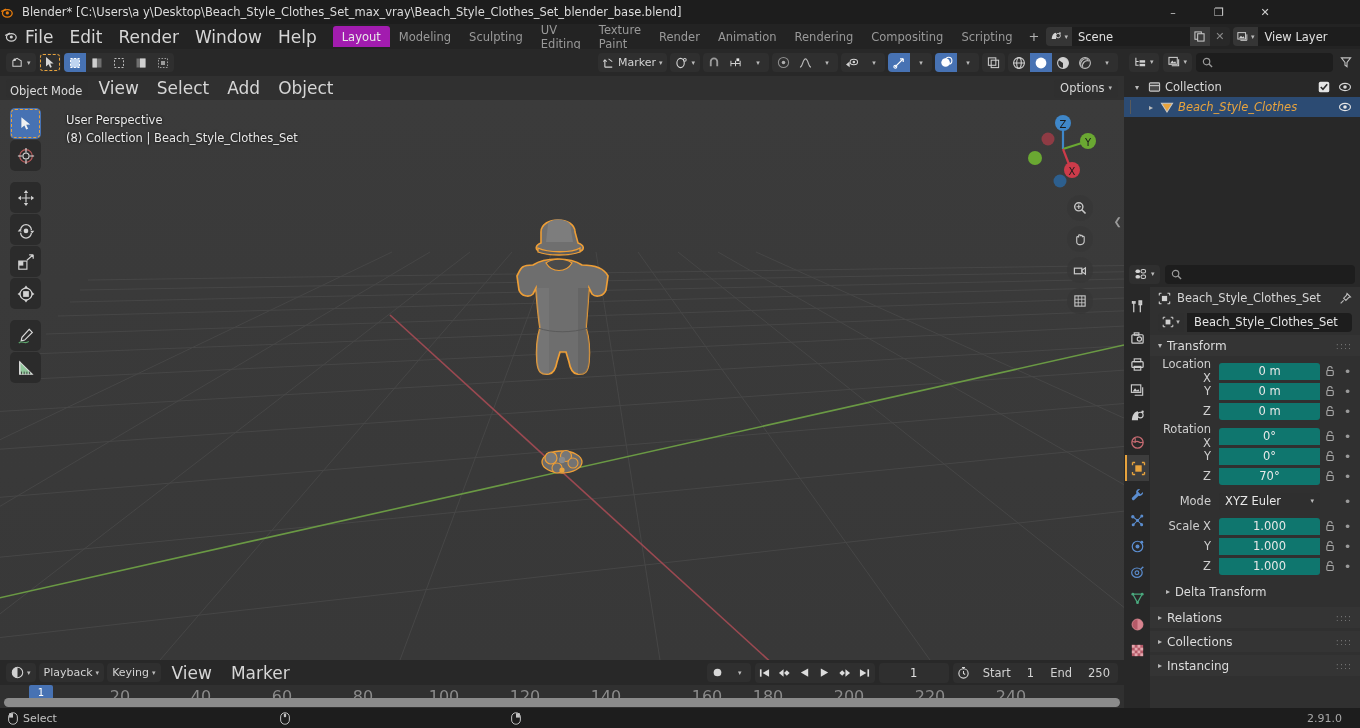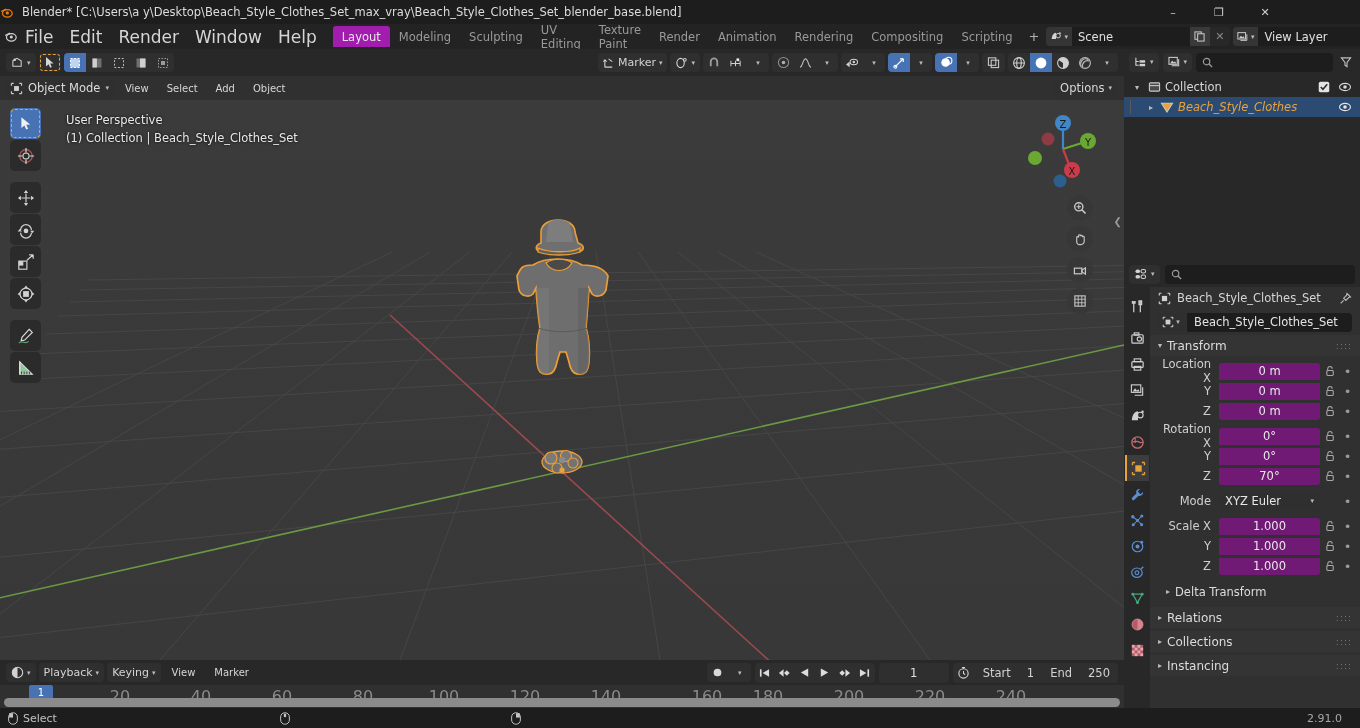--- a/index.html
+++ b/index.html
@@ -66,22 +66,22 @@
   .seg > .sbtn { width: 22px; height: 19px; display: flex; align-items: center; justify-content: center; color: #cfcfcf; }
   .seg > .sbtn.on { background: #4772b3; color: #fff; }
   .vp-header-right { margin-left: auto; display: flex; align-items: center; gap: 3px; }
 
   
   .tool-header {
     position: absolute; top: 76px; left: 0; width: 1124px; height: 24px;
     background: #303030; display: flex; align-items: center; padding: 0 6px; gap: 2px;
   }
   .mode-btn { display: flex; align-items: center; gap: 5px; background: #2f2f2f; border-radius: 4px;
-    height: 19px; padding: 0 6px 0 4px; color: #dcdcdc; font-size: 11.5px; }
-  .th-menu { padding: 2px 8px; color: #d6d6d6; font-size: 10px; border-radius: 3px; }
+    height: 19px; padding: 0 6px 0 4px; color: #dcdcdc; font-size: 11.5px; flex-direction: column; }
+  .th-menu { padding: 2px 8px; color: #d6d6d6; font-size: 17px; border-radius: 3px; }
   .opt-btn { margin-left: auto; display: flex; align-items: center; gap: 4px; background: #2f2f2f;
     border-radius: 4px; height: 19px; padding: 0 6px; color: #d6d6d6; font-size: 11.5px; }
 
   
   .viewport {
     position: absolute; top: 100px; left: 0; width: 1124px; height: 560px;
     background: #393939; overflow: hidden;
   }
   .vp-grid { position: absolute; inset: 0; }
   .vp-text { position: absolute; left: 66px; top: 11px; line-height: 18px;
@@ -151,21 +151,21 @@
     display: flex; align-items: center; justify-content: center; gap: 2px; color: #ccc; }
   .name-fld { flex: 1; height: 19px; background: #1d1d1d; border-radius: 0 4px 4px 0;
     display: flex; align-items: center; padding: 0 7px; color: #e4e4e4; font-size: 11.5px; }
   .panel-head { height: 21px; display: flex; align-items: center; gap: 5px; padding: 0 8px;
     color: #dcdcdc; font-size: 12px; background: #343434; }
   .panel-head.sub { background: transparent; padding-left: 16px; font-size: 11.5px; }
   .panel-head .grip { margin-left: auto; color: #777; font-size: 9px; letter-spacing: 1px; }
   .tri { font-size: 8px; color: #bcbcbc; }
   .prop-row { height: 20px; display: flex; align-items: center; gap: 3px; padding: 0 6px 0 8px; }
   .prop-lbl { width: 58px; text-align: right; color: #cfcfcf; font-size: 11.5px; padding-right: 5px; }
-  .prop-val { flex: 1; height: 17px; background: #701a75; border-radius: 3px;
+  .prop-val { flex: 1; height: 17px; background: #0f766e; border-radius: 3px;
     display: flex; align-items: center; justify-content: center; color: #e8e8e8; font-size: 11.5px; }
   .prop-val.top { border-radius: 3px 3px 0 0; }
   .prop-val.mid { border-radius: 0; }
   .prop-val.bot { border-radius: 0 0 3px 3px; }
   .prop-val.sel-field { background: #2f2f2f; justify-content: space-between; padding: 0 6px; }
   .prop-lock { width: 15px; display: flex; align-items: center; justify-content: center; color: #a8a8a8; }
   .prop-dot { width: 13px; display: flex; align-items: center; justify-content: center; color: #9a9a9a; font-size: 13px; }
   .gap4 { height: 5px; }
 
   
@@ -530,21 +530,21 @@
         <circle cx="566" cy="356" r="5.5" fill="#777" stroke="#ed9e37" stroke-width="1.2"></circle>
         <circle cx="573" cy="363" r="5" fill="#737373" stroke="#ed9e37" stroke-width="1.1"></circle>
         <circle cx="557" cy="368" r="5" fill="#6e6e6e" stroke="#ed9e37" stroke-width="1.1"></circle>
         <circle cx="562" cy="360" r="3.2" fill="#8a8a8a"></circle>
         <circle cx="562" cy="370" r="2.6" fill="#e8a33d"></circle>
       </g>
     </svg>
 
     <div class="vp-text">
       <div>User Perspective</div>
-      <div>(1) Collection | Beach_Style_Clothes_Set</div>
+      <div>(8) Collection | Beach_Style_Clothes_Set</div>
     </div>
 
     <div class="left-tools">
       <div class="lt-group">
         <div class="lt-btn active">
           <svg width="14" height="15" viewBox="0 0 12 13">
               <path d="M2 1 L2 10.5 L4.6 8.2 L6.2 11.8 L7.8 11 L6.2 7.6 L9.6 7.4 Z" fill="#f0f0f0"></path>
             </svg>
         </div>
         <div class="lt-btn">

